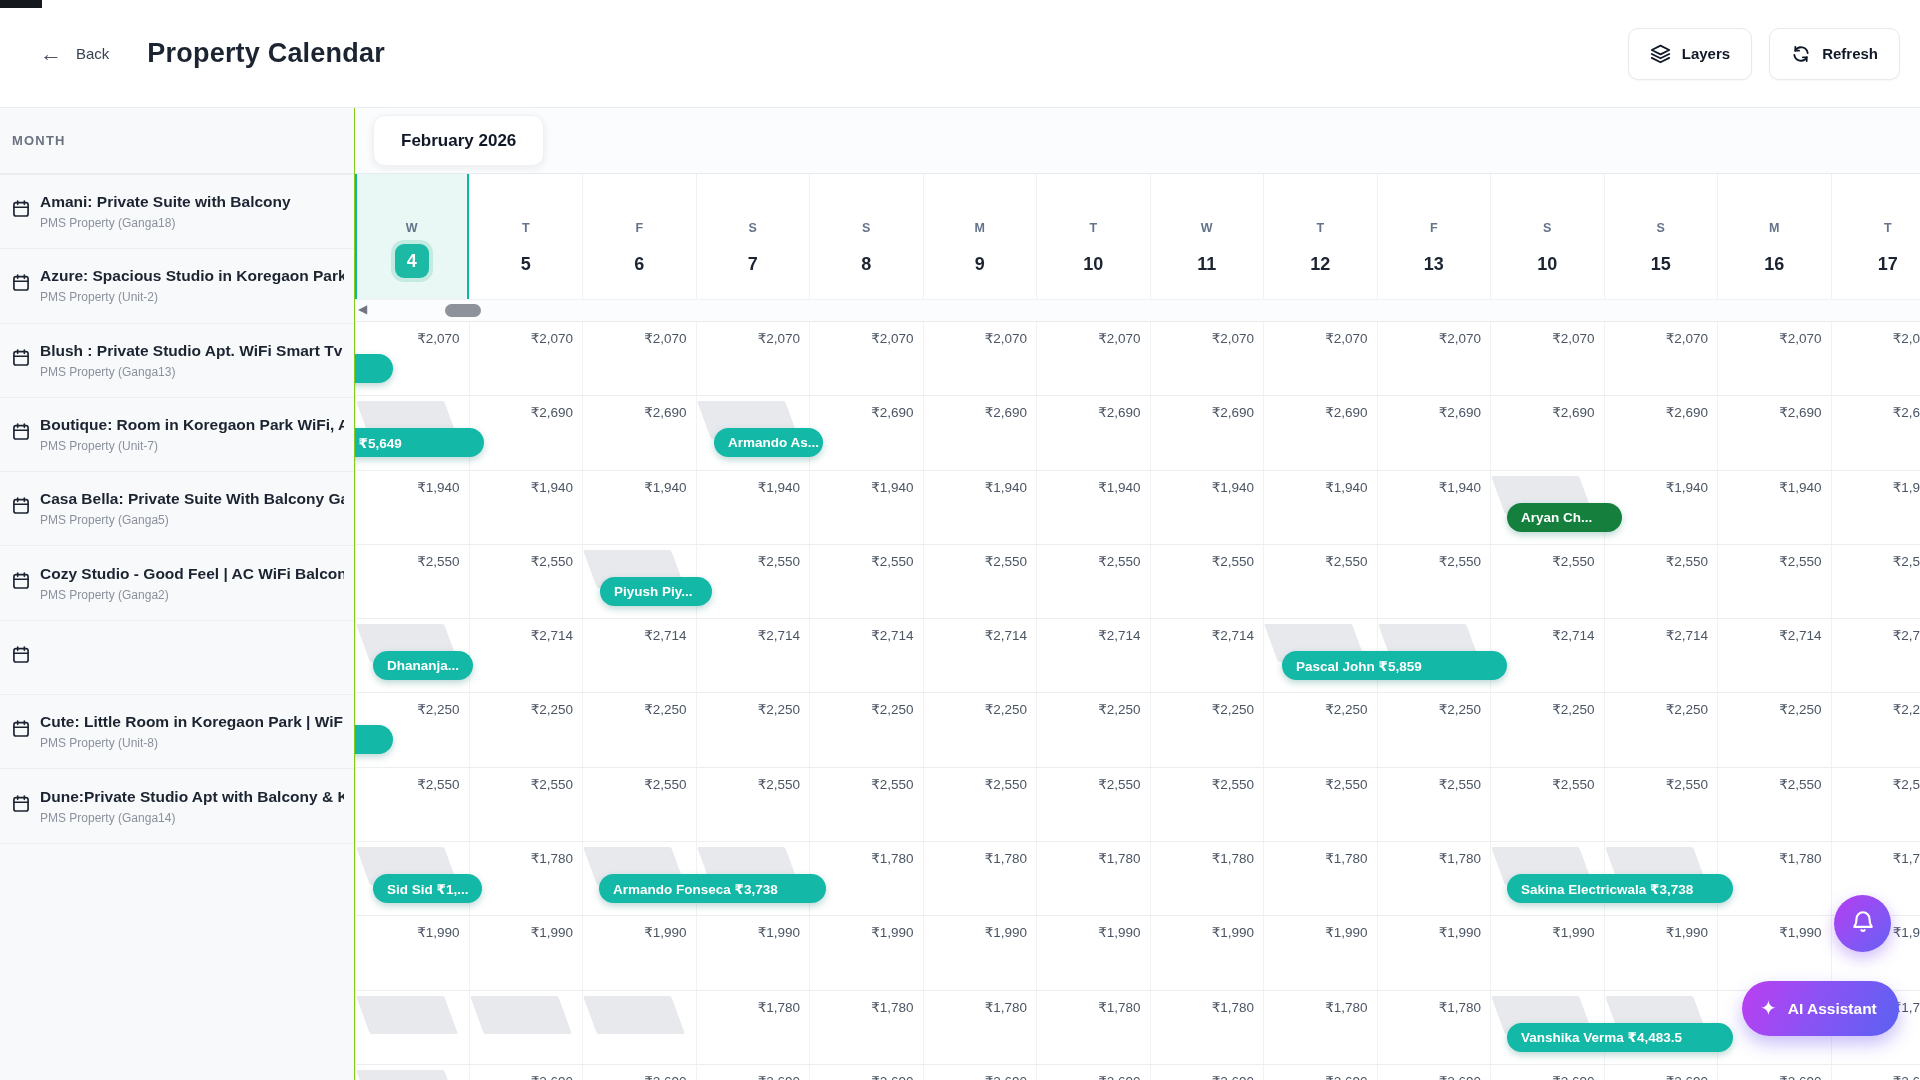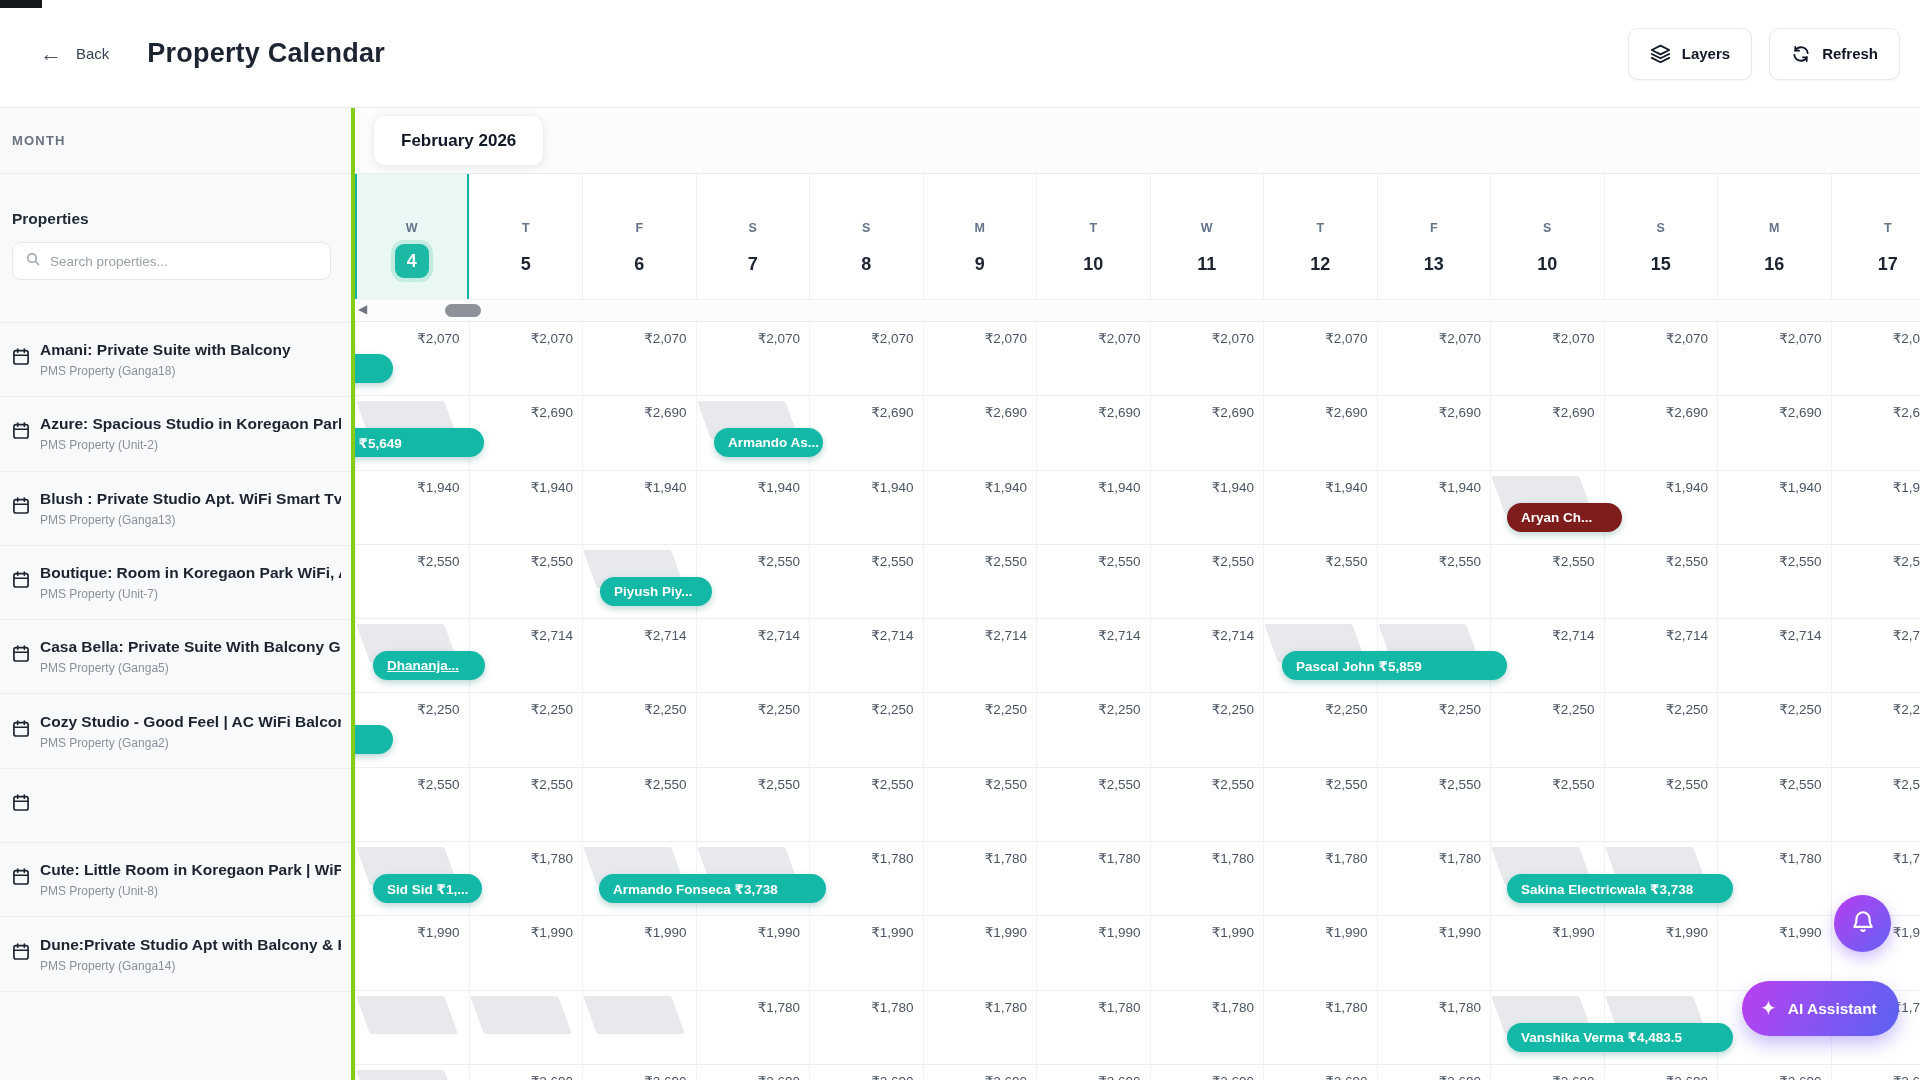--- a/index.html
+++ b/index.html
@@ -22,21 +22,21 @@
     color:#16a34a; font-size:14.5px; font-weight:700; }
   .btn{ height:52px; display:flex; align-items:center; gap:11px; padding:0 21px;
     border:1px solid #e7e9ec; border-radius:10px; background:#fff;
     font-size:15px; font-weight:700; color:#111827; cursor:pointer;
     box-shadow:0 1px 2px rgba(16,24,40,.04); }
   .btn svg{ display:block; }
   .corner-sliver{ position:absolute; left:0; top:0; width:42px; height:8px; background:#15181c; }
 
   
   .main{ display:flex; height:972px; }
-  .sidebar{ width:355px; min-width:355px; background:#f8f9fb; border-right:4px solid #84cc16; }
+  .sidebar{ width:355px; min-width:355px; background:#f8f9fb; border-right:1px solid #84cc16; }
   .side-month{ height:66px; border-bottom:1px solid #e9ecef; display:flex; align-items:center; padding-left:12px; }
   .month-label{ font-size:13px; font-weight:700; letter-spacing:1.2px; color:#6b7280; }
   .props-head{ height:148px; padding:36px 20px 0 12px; }
   .props-title{ font-size:15.5px; font-weight:700; color:#1f2937; }
   .search-box{ margin-top:14px; height:38px; background:#fff; border:1px solid #e5e7eb;
     border-radius:9px; display:flex; align-items:center; padding:0 12px; gap:9px; }
   .search-box svg{ flex:none; }
   .search-box input{ border:none; outline:none; width:100%; font-size:13.5px;
     font-family:inherit; color:#374151; background:transparent; }
   .search-box input::placeholder{ color:#9aa1ab; }
@@ -128,32 +128,20 @@
       </button>
     </div>
   </div>
 
   <div class="main">
 
     <div class="sidebar">
       <div class="side-month">
         <span class="month-label">MONTH</span>
       </div>
-      <div class="props-head">
-        <div class="props-title">Properties</div>
-        <div class="search-box">
-          <span>
-            <svg width="16" height="16" viewBox="0 0 24 24" fill="none" stroke="#9aa1ab" stroke-width="2.2" stroke-linecap="round">
-              <circle cx="10.5" cy="10.5" r="6.5"></circle>
-                <path d="M15.5 15.5 L20.5 20.5"></path>
-            </svg>
-          </span>
-          <input type="text" placeholder="Search properties..." style="">
-        </div>
-      </div>
       <div id="prop-list">
           <div class="prop-row">
             <span class="prop-ico"><svg width="20" height="21" viewBox="0 0 24 24" fill="none" stroke="#1b2430" stroke-width="2" stroke-linecap="round">
                 <rect x="3.5" y="5" width="17" height="16" rx="2.5"></rect>
                 <path d="M8 3 v4 M16 3 v4 M3.5 10.5 h17"></path>
               </svg></span>
             <span class="prop-texts">
               <div class="prop-name">Amani: Private Suite with Balcony</div>
               <div class="prop-sub">PMS Property (Ganga18)</div>
             </span>
@@ -429,21 +417,21 @@
             <div class="cell" style="left: 1248.5px;">
               <span class="price">₹1,940</span>
             </div>
             <div class="cell" style="left: 1362px;">
               <span class="price">₹1,940</span>
             </div>
             <div class="cell" style="left: 1475.5px;">
               <span class="price">₹1,940</span>
             </div>
             <div class="hatch" style="left: 1143px;"></div>
-            <div class="bar" style="left: 1152px; width: 115px; background: #7f1d1d;">Aryan Ch...</div>
+            <div class="bar" style="left: 1152px; width: 115px; background: #15803d;">Aryan Ch...</div>
           </div>
           <div class="cal-row">
             <div class="cell" style="left: 0px;">
               <span class="price">₹2,550</span>
             </div>
             <div class="cell" style="left: 113.5px;">
               <span class="price">₹2,550</span>
             </div>
             <div class="cell" style="left: 227px;"></div>
             <div class="cell" style="left: 340.5px;">
@@ -515,21 +503,21 @@
             </div>
             <div class="cell" style="left: 1362px;">
               <span class="price">₹2,714</span>
             </div>
             <div class="cell" style="left: 1475.5px;">
               <span class="price">₹2,714</span>
             </div>
             <div class="hatch" style="left: 8px;"></div>
             <div class="hatch" style="left: 916px;"></div>
             <div class="hatch" style="left: 1029.5px;"></div>
-            <div class="bar" style="left: 18px; width: 112px; background: rgb(20, 184, 166); text-decoration: underline;">Dhananja...</div>
+            <div class="bar" style="left: 18px; width: 100px; background: rgb(20, 184, 166);">Dhananja...</div>
             <div class="bar" style="left: 927px; width: 225px; background: rgb(20, 184, 166);">Pascal John ₹5,859</div>
           </div>
           <div class="cal-row">
             <div class="cell" style="left: 0px;">
               <span class="price">₹2,250</span>
             </div>
             <div class="cell" style="left: 113.5px;">
               <span class="price">₹2,250</span>
             </div>
             <div class="cell" style="left: 227px;">

